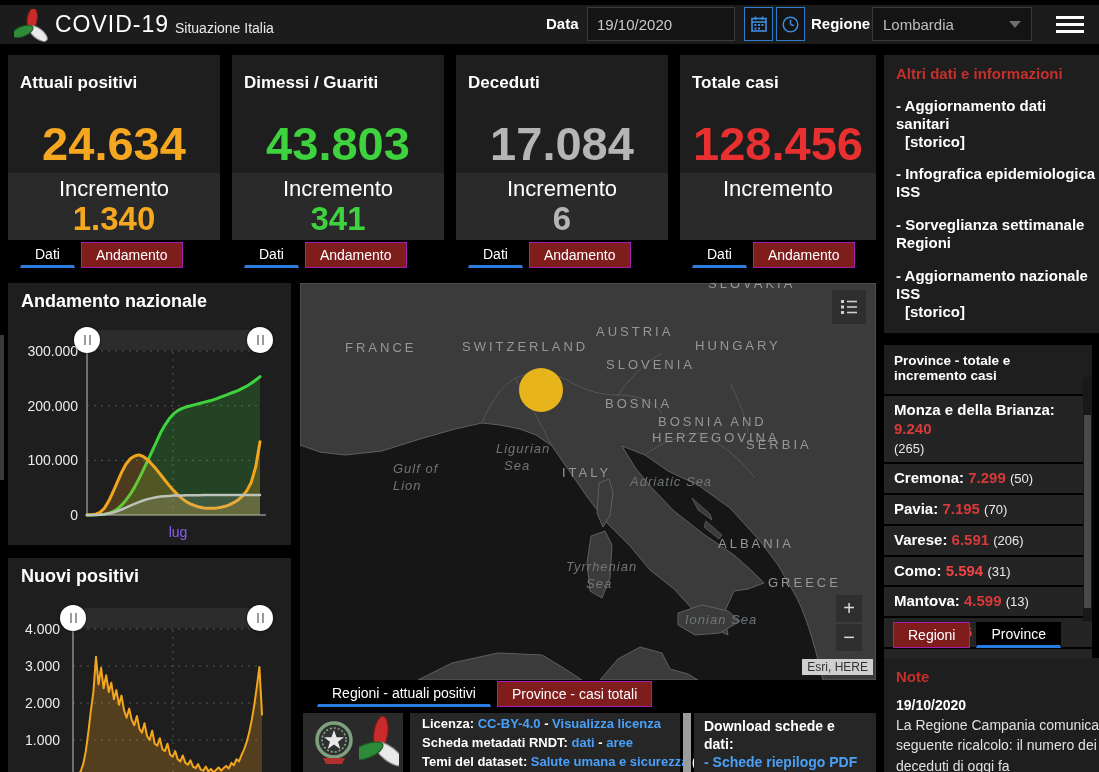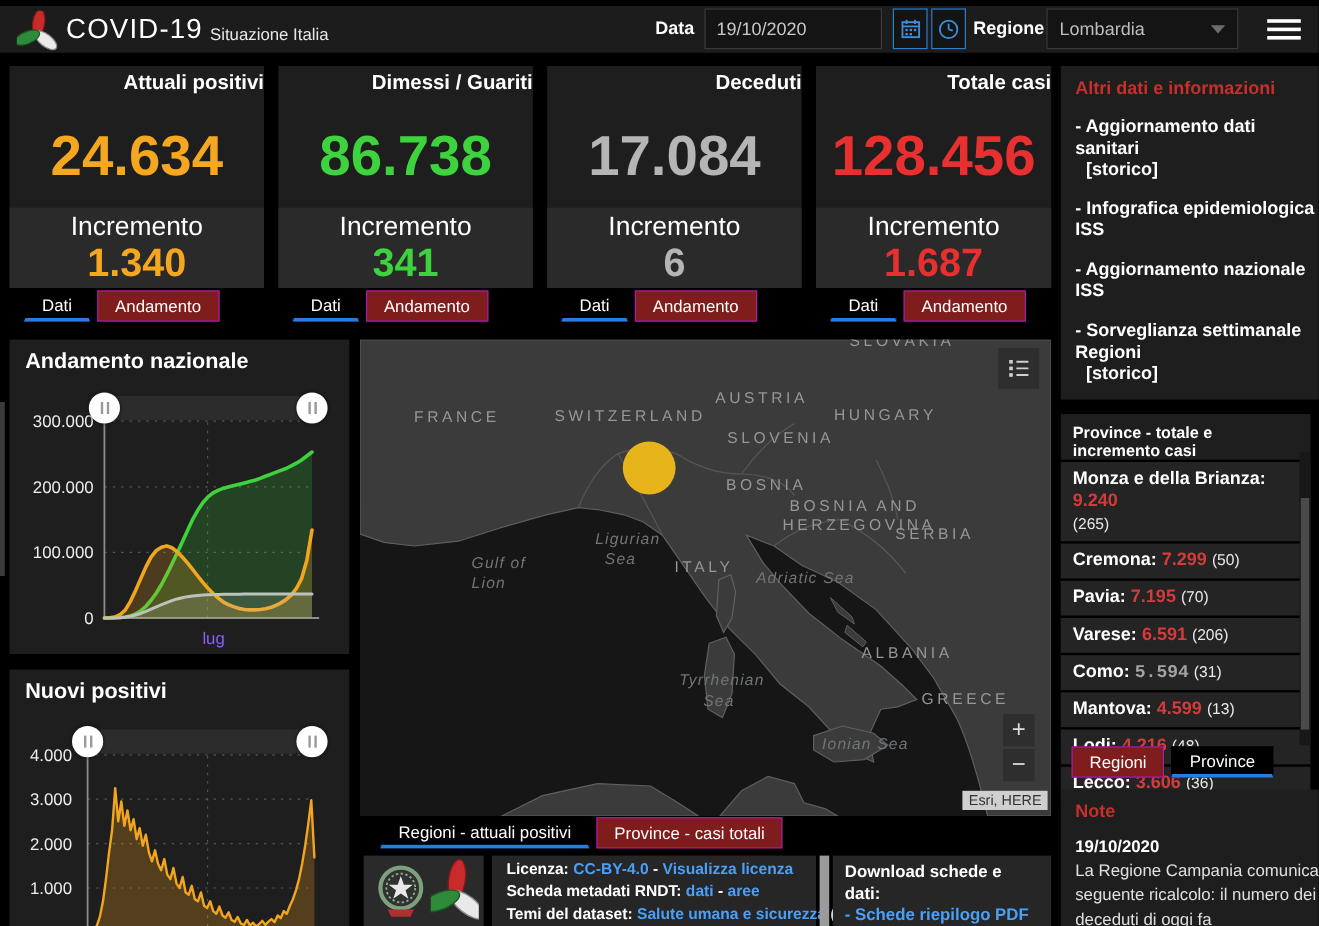--- a/index.html
+++ b/index.html
@@ -21,21 +21,21 @@
   .region-select { position:absolute; left:872px; top:2px; width:160px; height:34px; background:#141414;
     border:1px solid #3a3a3a; color:#bdbdbd; font-size:15px; display:flex; align-items:center;
     padding:0 10px; cursor:pointer; }
   .region-select .chev { margin-left:auto; width:0; height:0; border-left:6px solid transparent;
     border-right:6px solid transparent; border-top:7px solid #6d6d6d; }
   .burger { position:absolute; left:1052px; top:7px; width:36px; height:26px; cursor:pointer; }
   .burger div { height:3px; background:#fff; margin:4px 4px; }
 
   
   .card { position:absolute; top:55px; height:185px; background:#1e1e1e; }
-  .card .ctitle { padding:4px 0 0 12px; color:#fff; font-weight:bold; font-size:17px;text-align:right; }
+  .card .ctitle { padding:18px 0 0 12px; color:#fff; font-weight:bold; font-size:17px; }
   .card .cvalue { text-align:center; font-size:47px; font-weight:bold; margin-top:23px; }
   .card .cinc { position:absolute; left:0; bottom:0; width:100%; height:67px; background:#2a2a2a; text-align:center; }
   .card .cinc .ilabel { color:#fff; font-size:22px; margin-top:3px; }
   .card .cinc .ivalue { font-size:33px; font-weight:bold; line-height:1; }
   .tabrow { position:absolute; top:242px; height:27px; display:flex; gap:6px; }
   .tab { height:26px; padding:0 14px; display:flex; align-items:center; color:#fff; font-size:14px;
     background:#7f1d1d; border:1px solid #a21caf; cursor:pointer; white-space:nowrap; }
   .tab.active { background:#000; border:1px solid #000; border-bottom:3px solid var(--accent); }
 
   
@@ -147,21 +147,21 @@
       <div class="ivalue" style="color: rgb(245, 167, 31);">1.340</div>
       </div>
   </div>
   <div class="tabrow" style="left:20px">
     <div class="tab active">Dati</div>
     <div class="tab">Andamento</div>
   </div>
 
   <div class="card" style="left:232px;width:212px">
     <div class="ctitle">Dimessi / Guariti</div>
-    <div class="cvalue" style="color: rgb(62, 211, 62);">86.738</div>
+    <div class="cvalue" style="color: rgb(62, 211, 62);">43.803</div>
     <div class="cinc">
         <div class="ilabel">Incremento</div>
       <div class="ivalue" style="color: rgb(62, 211, 62);">341</div>
       </div>
   </div>
   <div class="tabrow" style="left:244px">
     <div class="tab active">Dati</div>
     <div class="tab">Andamento</div>
   </div>
 
@@ -176,21 +176,20 @@
   <div class="tabrow" style="left:468px">
     <div class="tab active">Dati</div>
     <div class="tab">Andamento</div>
   </div>
 
   <div class="card" style="left:680px;width:196px">
     <div class="ctitle">Totale casi</div>
     <div class="cvalue" style="color: rgb(233, 48, 48);">128.456</div>
     <div class="cinc">
         <div class="ilabel">Incremento</div>
-      <div class="ivalue" style="color: rgb(233, 48, 48);">1.687</div>
       </div>
   </div>
   <div class="tabrow" style="left:692px">
     <div class="tab active">Dati</div>
     <div class="tab">Andamento</div>
   </div>
 
   <div class="panel chart-panel" style="left:8px;top:283px;width:283px;height:262px">
     <div class="chart-title">Andamento nazionale</div>
     <svg id="chart-andamento" class="abs" style="left:0;top:0" width="283" height="262">
@@ -316,29 +315,29 @@
     <div class="tab active">Regioni - attuali positivi</div>
     <div class="tab">Province - casi totali</div>
   </div>
 
   <div class="panel" style="left:884px;top:55px;width:228px;height:278px;padding:10px 12px">
     <div class="red-title" style="color: rgb(197, 48, 44);">Altri dati e informazioni</div>
     <div class="altri-item">- Aggiornamento dati sanitari</div>
     <div class="altri-sub">[storico]</div>
     <div class="altri-item">- Infografica epidemiologica ISS</div>
 
+    <div class="altri-item">- Sorveglianza settimanale Regioni</div>
+
     <div class="altri-item">- Aggiornamento nazionale ISS</div>
-
-    <div class="altri-item">- Sorveglianza settimanale Regioni</div>
     <div class="altri-sub">[storico]</div>
   </div>
 
   <div class="panel" style="left:884px;top:345px;width:208px;height:276px">
     <div class="prov-head">Province - totale e incremento casi</div>
-    <div style="margin-top:0">
+    <div style="margin-top:11px">
       <div class="prov-row">
         <span>Monza e della Brianza:</span>
         <span class="prov-val" style="color: rgb(214, 58, 58);">9.240</span><br>
         <span class="prov-inc">(265)</span>
       </div>
       <div class="prov-row">
         <span>Cremona:</span>
         <span class="prov-val" style="color: rgb(214, 58, 58);">7.299</span>
         <span class="prov-inc">(50)</span>
       </div>
@@ -347,21 +346,21 @@
         <span class="prov-val" style="color: rgb(214, 58, 58);">7.195</span>
         <span class="prov-inc">(70)</span>
       </div>
       <div class="prov-row">
         <span>Varese:</span>
         <span class="prov-val" style="color: rgb(214, 58, 58);">6.591</span>
         <span class="prov-inc">(206)</span>
       </div>
       <div class="prov-row">
         <span>Como:</span>
-        <span class="prov-val" style="color: #a3a3a3; font-family: Liberation Mono, monospace;">5.594</span>
+        <span class="prov-val" style="color: #ef4444;">5.594</span>
         <span class="prov-inc">(31)</span>
       </div>
       <div class="prov-row">
         <span>Mantova:</span>
         <span class="prov-val" style="color: rgb(214, 58, 58);">4.599</span>
         <span class="prov-inc">(13)</span>
       </div>
       <div class="prov-row">
         <span>Lodi:</span>
         <span class="prov-val" style="color: rgb(214, 58, 58);">4.216</span>

